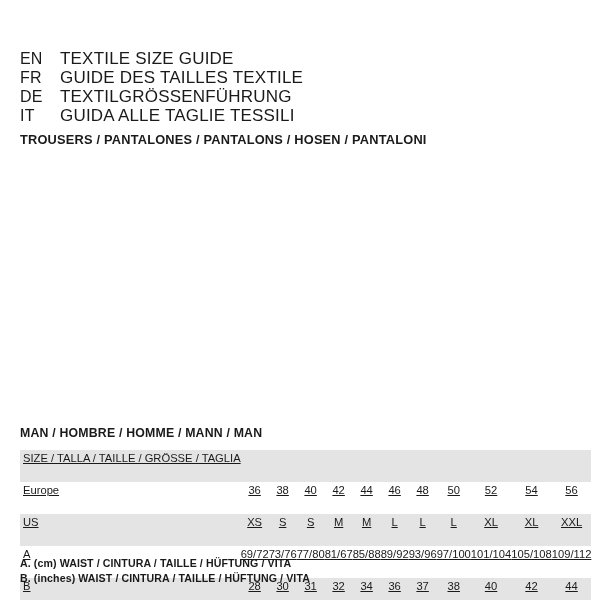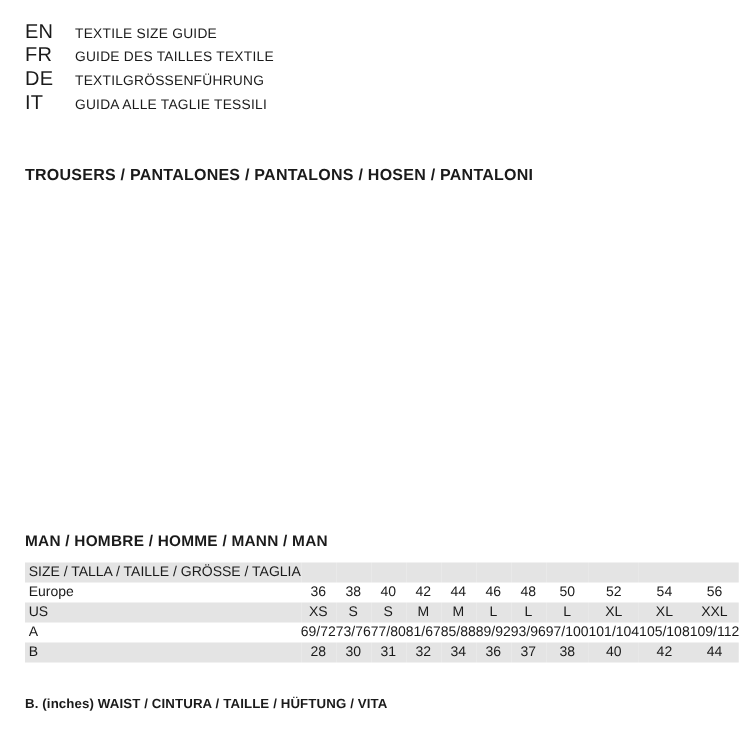--- a/index.html
+++ b/index.html
@@ -33,22 +33,23 @@
     align-items: baseline;
     height: 19px;
     line-height: 19px;
   }
   .lang-code {
     width: 40px;
     font-size: 16px;
     letter-spacing: 0.2px;
   }
   .lang-text {
-    font-size: 11px;
-    letter-spacing: 0.2px;
+    font-size: 17px;
+    letter-spacing: 0.2px;
+    margin-top: 33px;
   }
 
   .category-title {
     position: absolute;
     left: 20px;
     top: 112px;
     font-size: 12.8px;
     font-weight: bold;
     letter-spacing: 0.2px;
     margin-top: 20px;
@@ -85,23 +86,24 @@
   }
   table.size-table {
     position: absolute;
     left: 20px;
     top: 450px;
     width: 562px;
     border-collapse: collapse;
     font-size: 11.2px;
   }
   table.size-table td {
-    padding: 2px 0 2px 0;
+    padding: 2px 0 18px 0;
     vertical-align: middle;
     white-space: nowrap;
+    text-decoration: underline;
   }
   table.size-table tr.row-shaded td {
     background: #e4e4e4;
   }
   table.size-table td.label-cell {
     width: 90px;
     padding-left: 3px;
   }
   table.size-table td.val {
     width: 47px;
@@ -219,16 +221,17 @@
         <td class="val">37</td>
         <td class="val">38</td>
         <td class="val">40</td>
         <td class="val">42</td>
         <td class="val">44</td>
       </tr>
     </tbody>
   </table>
 
   <div class="footnotes">
+    <div>A. (cm) WAIST / CINTURA / TAILLE / HÜFTUNG / VITA</div>
     <div>B. (inches) WAIST / CINTURA / TAILLE / HÜFTUNG / VITA</div>
   </div>
 
 </div>
 
 </body></html>

